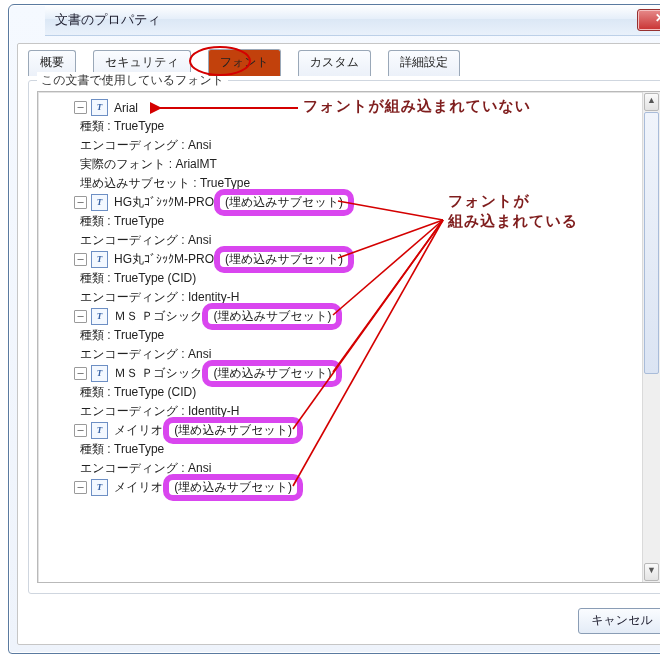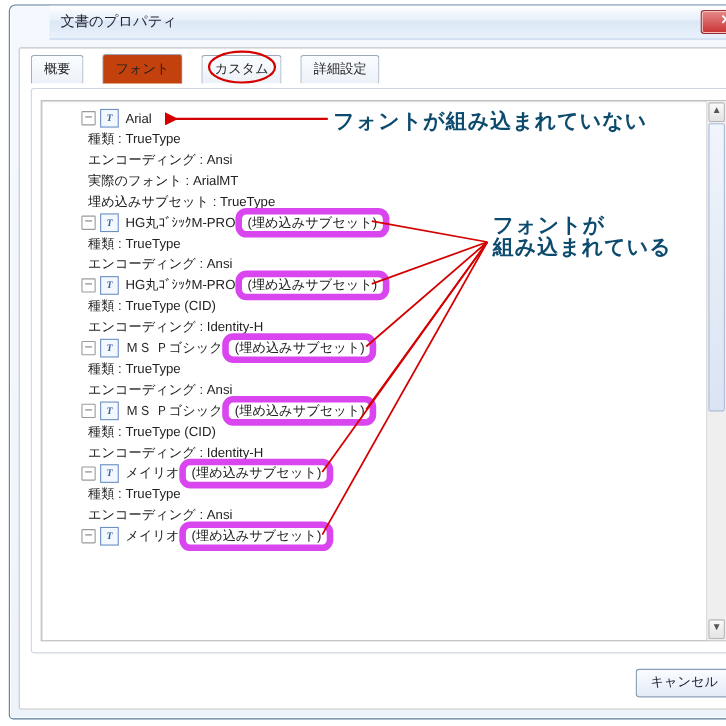--- a/index.html
+++ b/index.html
@@ -224,23 +224,23 @@
   .btn.ok {
     border: 1px solid #4f9ad6;
     box-shadow: 0 0 0 1px #83bff0 inset, 0 0 3px #6ab2ea;
   }
   .anno {
     position: absolute;
     pointer-events: none;
     z-index: 5;
   }
   .anno-text-red {
-    color: #0c4a6e;
+    color: #7f1d1d;
     font-weight: bold;
-    font-size: 19px;
+    font-size: 15px;
     letter-spacing: 1px;
   }
   svg.anno-svg {
     position: absolute;
     overflow: visible;
     z-index: 4;
     pointer-events: none;
   }
 </style>
 </head>
@@ -250,30 +250,32 @@
 
   <div class="titlebar">
     <div class="title">文書のプロパティ</div>
     <div class="close-btn">✕</div>
   </div>
 
   <div class="body">
 
     <div class="tabs" id="tabs">
         <div class="tab">概要</div>
+        <div class="tab">セキュリティ</div>
         <div class="tab active">フォント</div>
         <div class="tab">カスタム</div>
         <div class="tab">詳細設定</div>
       </div>
 
     <svg class="anno-svg" style="left:170px; top:0px;" width="80" height="34">
       <ellipse cx="32" cy="17" rx="30" ry="14" fill="none" stroke="#d40000" stroke-width="2"></ellipse>
     </svg>
 
     <div class="gbox">
+      <div class="gbox-label">この文書で使用しているフォント</div>
 
       <div class="tree-wrap">
         <div class="tree" id="tree">
             <div class="row ind1">
               <span class="toggle">–</span>
               <span class="ficon">T</span>
               <span class="cell">Arial </span>
             </div>
             <div class="row detail">種類 : TrueType</div>
             <div class="row detail">エンコーディング : Ansi</div>

